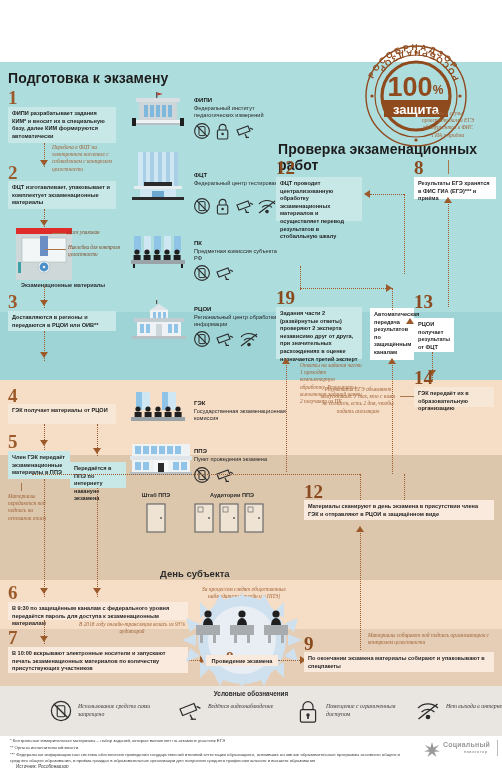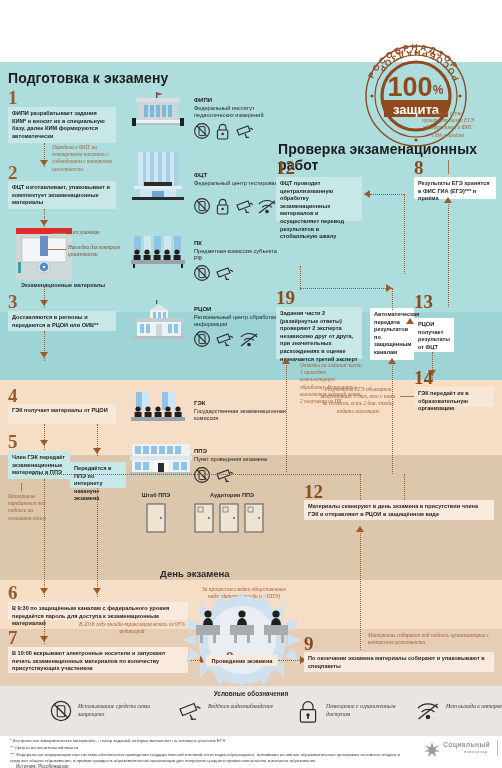--- a/index.html
+++ b/index.html
@@ -137,21 +137,21 @@
       <circle cx="98" cy="54" r="1.6" fill="#8f4a1e"></circle>
       <text x="48" y="54" text-anchor="middle" font-family="Liberation Sans, sans-serif" font-size="27" font-weight="bold" fill="#8f4a1e">100</text>
       <text x="76" y="52" text-anchor="middle" font-family="Liberation Sans, sans-serif" font-size="12" font-weight="bold" fill="#8f4a1e">%</text>
       <rect x="22" y="58" width="64" height="17" fill="#8f4a1e"></rect>
       <text x="54" y="71.5" text-anchor="middle" font-family="Liberation Sans, sans-serif" font-size="13" font-weight="bold" fill="#ffffff">защита</text>
     </svg>
   </div>
 
   <div class="sec-head" style="left:8px;top:70px;">Подготовка к экзамену</div>
   <div class="sec-head" style="left:278px;top:141px;">Проверка экзаменационных работ</div>
-  <div class="day-head" style="left:160px;top:568px;">День экзамена</div>
+  <div class="day-head" style="left:160px;top:568px;">День субъекта</div>
 
   <div class="num" style="left:8px;top:88px;">1</div>
   <div class="box teal" style="left:8px;top:107px;width:108px;height:36px;">ФИПИ разрабатывает задания КИМ* и вносит их в специальную базу, далее КИМ формируются автоматически</div>
   <div class="vdot" style="left:44px;top:143px;height:24px;"></div>
   <div class="arr-d" style="left:40px;top:160px;"></div>
   <div class="note" style="left:52px;top:144px;width:72px;">Передача в ФЦТ на электронном носителе с соблюдением с контролем целостности</div>
 
   <div class="num" style="left:8px;top:163px;">2</div>
   <div class="box teal" style="left:8px;top:181px;width:108px;height:28px;">ФЦТ изготавливает, упаковывает и комплектует экзаменационные материалы</div>
   <div class="vdot" style="left:44px;top:209px;height:18px;"></div>

